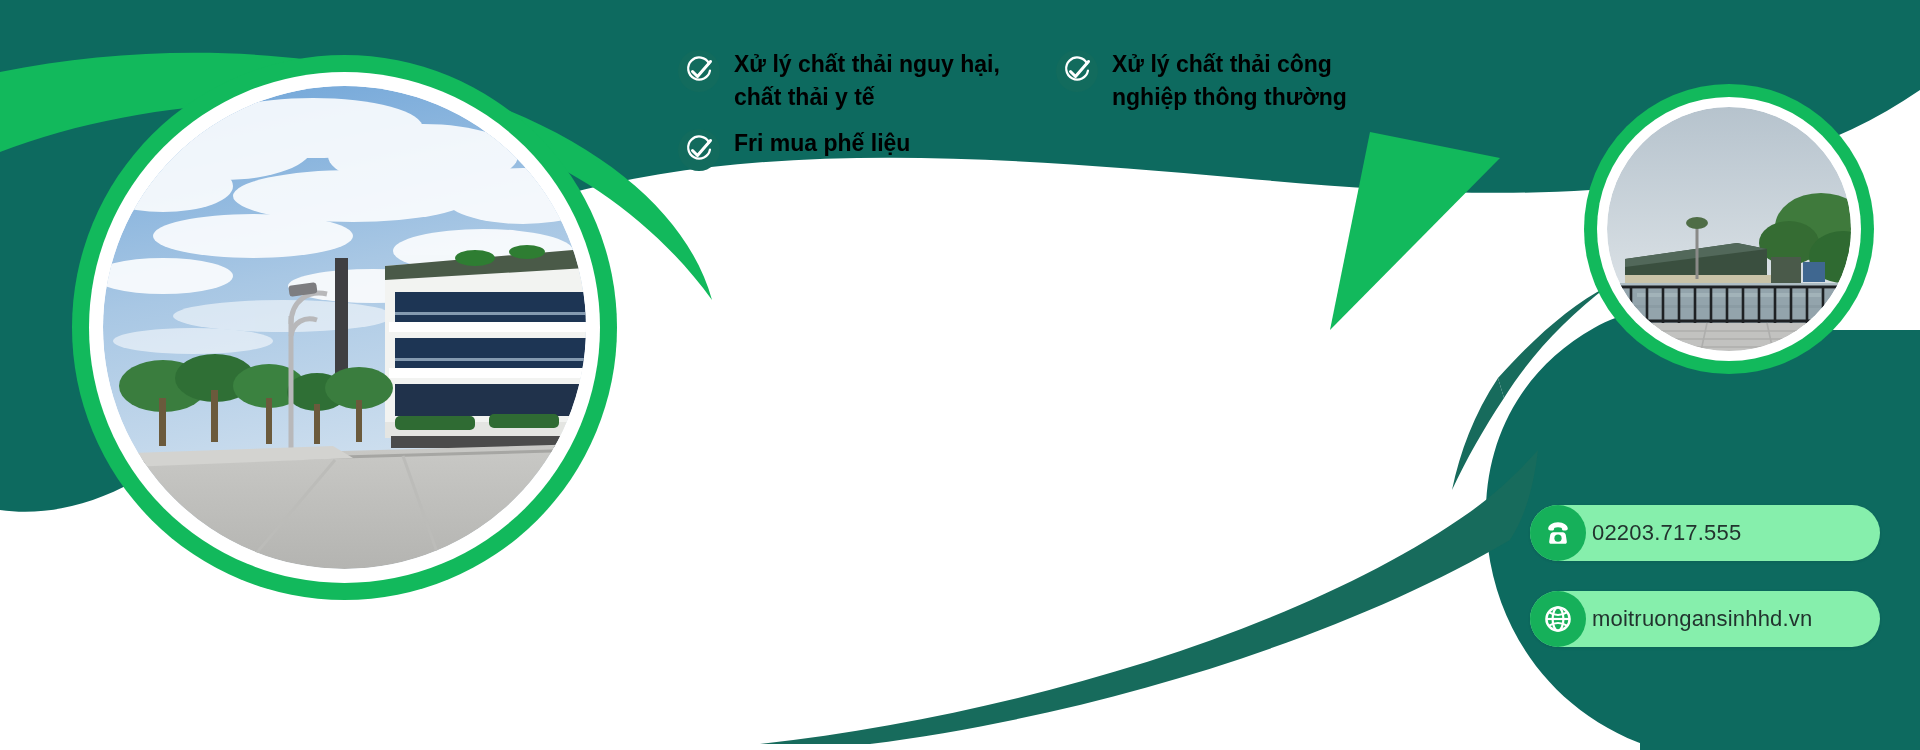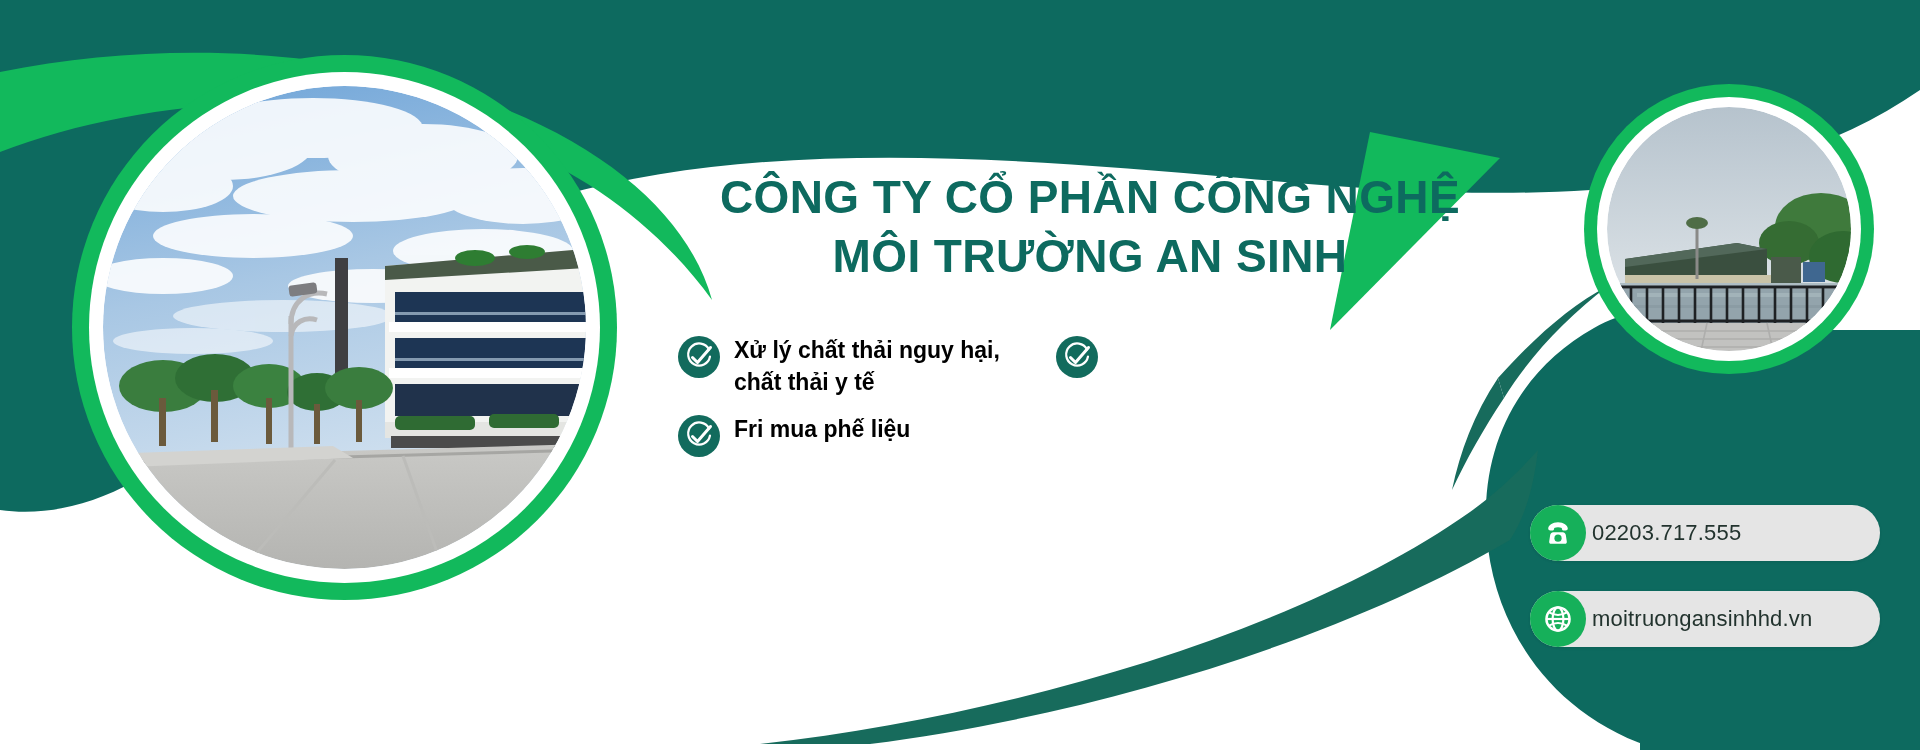--- a/index.html
+++ b/index.html
@@ -140,21 +140,21 @@
     position:absolute;
     left:1530px; top:505px;
     width:350px;
     z-index:11;
   }
   .pill{
     position:relative;
     display:flex;
     align-items:center;
     height:56px;
-    background:#e5e5e5;
+    background:#86efac;
     border-radius:28px;
     margin-bottom:30px;
     padding-left:62px;
     box-sizing:border-box;
     box-shadow:0 1px 3px rgba(0,0,0,0.10);
   }
   .pill:last-child{margin-bottom:0;}
   .pill-icon{
     position:absolute;
     left:0; top:0;
@@ -360,24 +360,20 @@
             <line x1="160" y1="216" x2="166" y2="244"></line>
             <line x1="210" y1="216" x2="220" y2="244"></line>
           </g>
         </g>
       </svg>
     </div>
   </div>
 
   <div class="content">
 
-    <h1 class="title">
-      <span class="title-line">CÔNG TY CỔ PHẦN CÔNG NGHỆ</span>
-      <span class="title-line">MÔI TRƯỜNG AN SINH</span>
-    </h1>
 
     <ul class="features">
       <li class="feature">
         <span class="check-icon">
           <svg viewBox="0 0 42 42" xmlns="http://www.w3.org/2000/svg">
             <circle cx="21" cy="21" r="21" fill="#126b5d"></circle>
             <path d="M31,13.5 A11,11 0 1 0 32,20.5" fill="none" stroke="#ffffff" stroke-width="2.2" stroke-linecap="round"></path>
             <path d="M14.5,21.5 L19.5,26.5 L32.5,11.5" fill="none" stroke="#ffffff" stroke-width="3" stroke-linecap="round" stroke-linejoin="round"></path>
           </svg>
         </span>
@@ -385,20 +381,21 @@
       </li>
 
       <li class="feature">
         <span class="check-icon">
           <svg viewBox="0 0 42 42" xmlns="http://www.w3.org/2000/svg">
             <circle cx="21" cy="21" r="21" fill="#126b5d"></circle>
             <path d="M31,13.5 A11,11 0 1 0 32,20.5" fill="none" stroke="#ffffff" stroke-width="2.2" stroke-linecap="round"></path>
             <path d="M14.5,21.5 L19.5,26.5 L32.5,11.5" fill="none" stroke="#ffffff" stroke-width="3" stroke-linecap="round" stroke-linejoin="round"></path>
           </svg>
         </span>
+        <span class="feature-label">Xử lý chất thải công nghiệp thông thường</span>
       </li>
 
 
       <li class="feature">
         <span class="check-icon">
           <svg viewBox="0 0 42 42" xmlns="http://www.w3.org/2000/svg">
             <circle cx="21" cy="21" r="21" fill="#126b5d"></circle>
             <path d="M31,13.5 A11,11 0 1 0 32,20.5" fill="none" stroke="#ffffff" stroke-width="2.2" stroke-linecap="round"></path>
             <path d="M14.5,21.5 L19.5,26.5 L32.5,11.5" fill="none" stroke="#ffffff" stroke-width="3" stroke-linecap="round" stroke-linejoin="round"></path>
           </svg>

